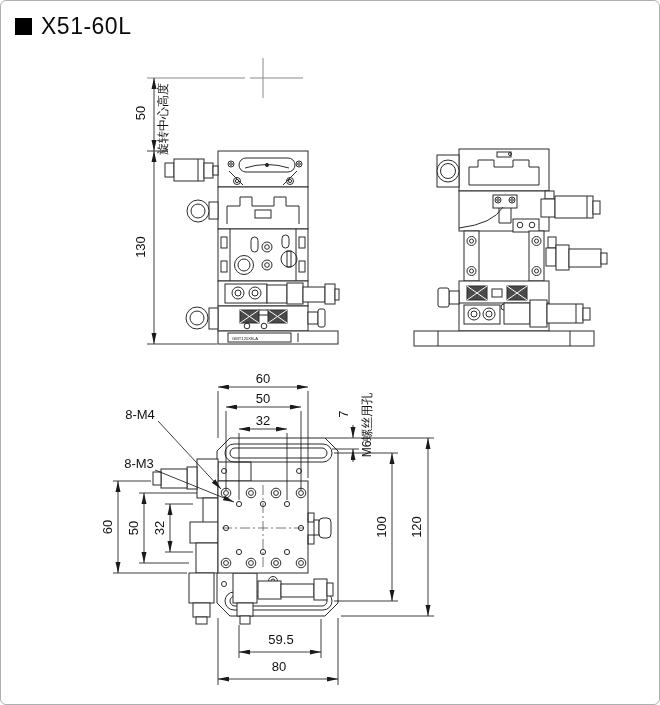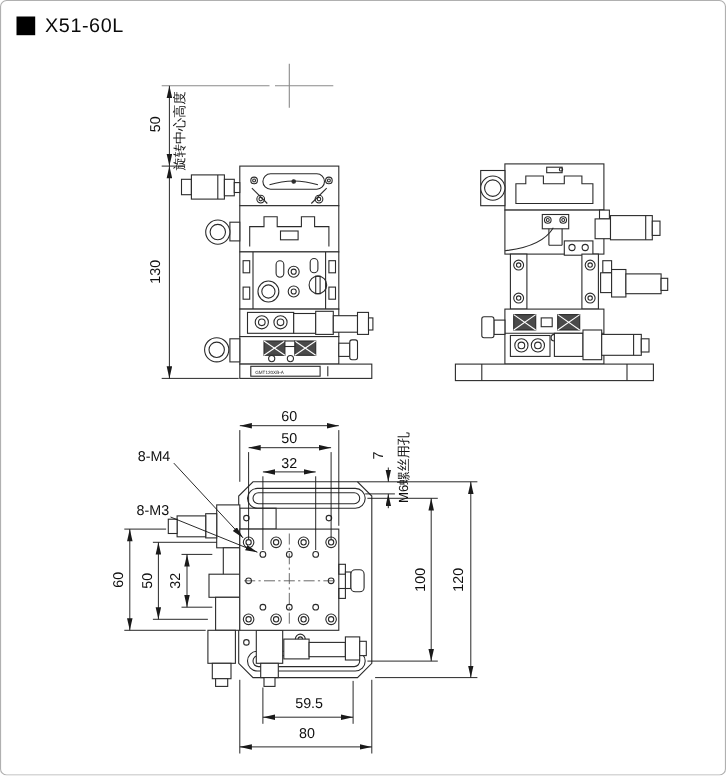--- a/index.html
+++ b/index.html
@@ -3,21 +3,21 @@
 <meta charset="utf-8">
 <style>
   html,body{margin:0;padding:0;background:#fff;}
   .sheet{
     position:relative;width:660px;height:705px;background:#ffffff;
     border:1px solid #b0b0b0;border-radius:6px;box-sizing:border-box;
     font-family:"Liberation Sans",sans-serif;overflow:hidden;
   }
   .title{position:absolute;left:14px;top:12px;display:flex;align-items:center;gap:9px;z-index:2;}
   .title .sq{width:17px;height:17px;background:#000;}
-  .title .txt{font-size:18px;color:#0a0a0a;letter-spacing:.5px;}
+  .title .txt{font-size:23px;color:#0a0a0a;letter-spacing:.5px;}
   svg{position:absolute;left:0;top:0;}
   svg text{fill:#111;font-family:"Liberation Sans",sans-serif;}
   .dimtxt{font-size:13px;}
   .cjk{font-size:12px;}
   .tiny{font-size:4.2px;fill:#222;}
 </style>
 </head>
 <body>
 
 <div class="sheet">

